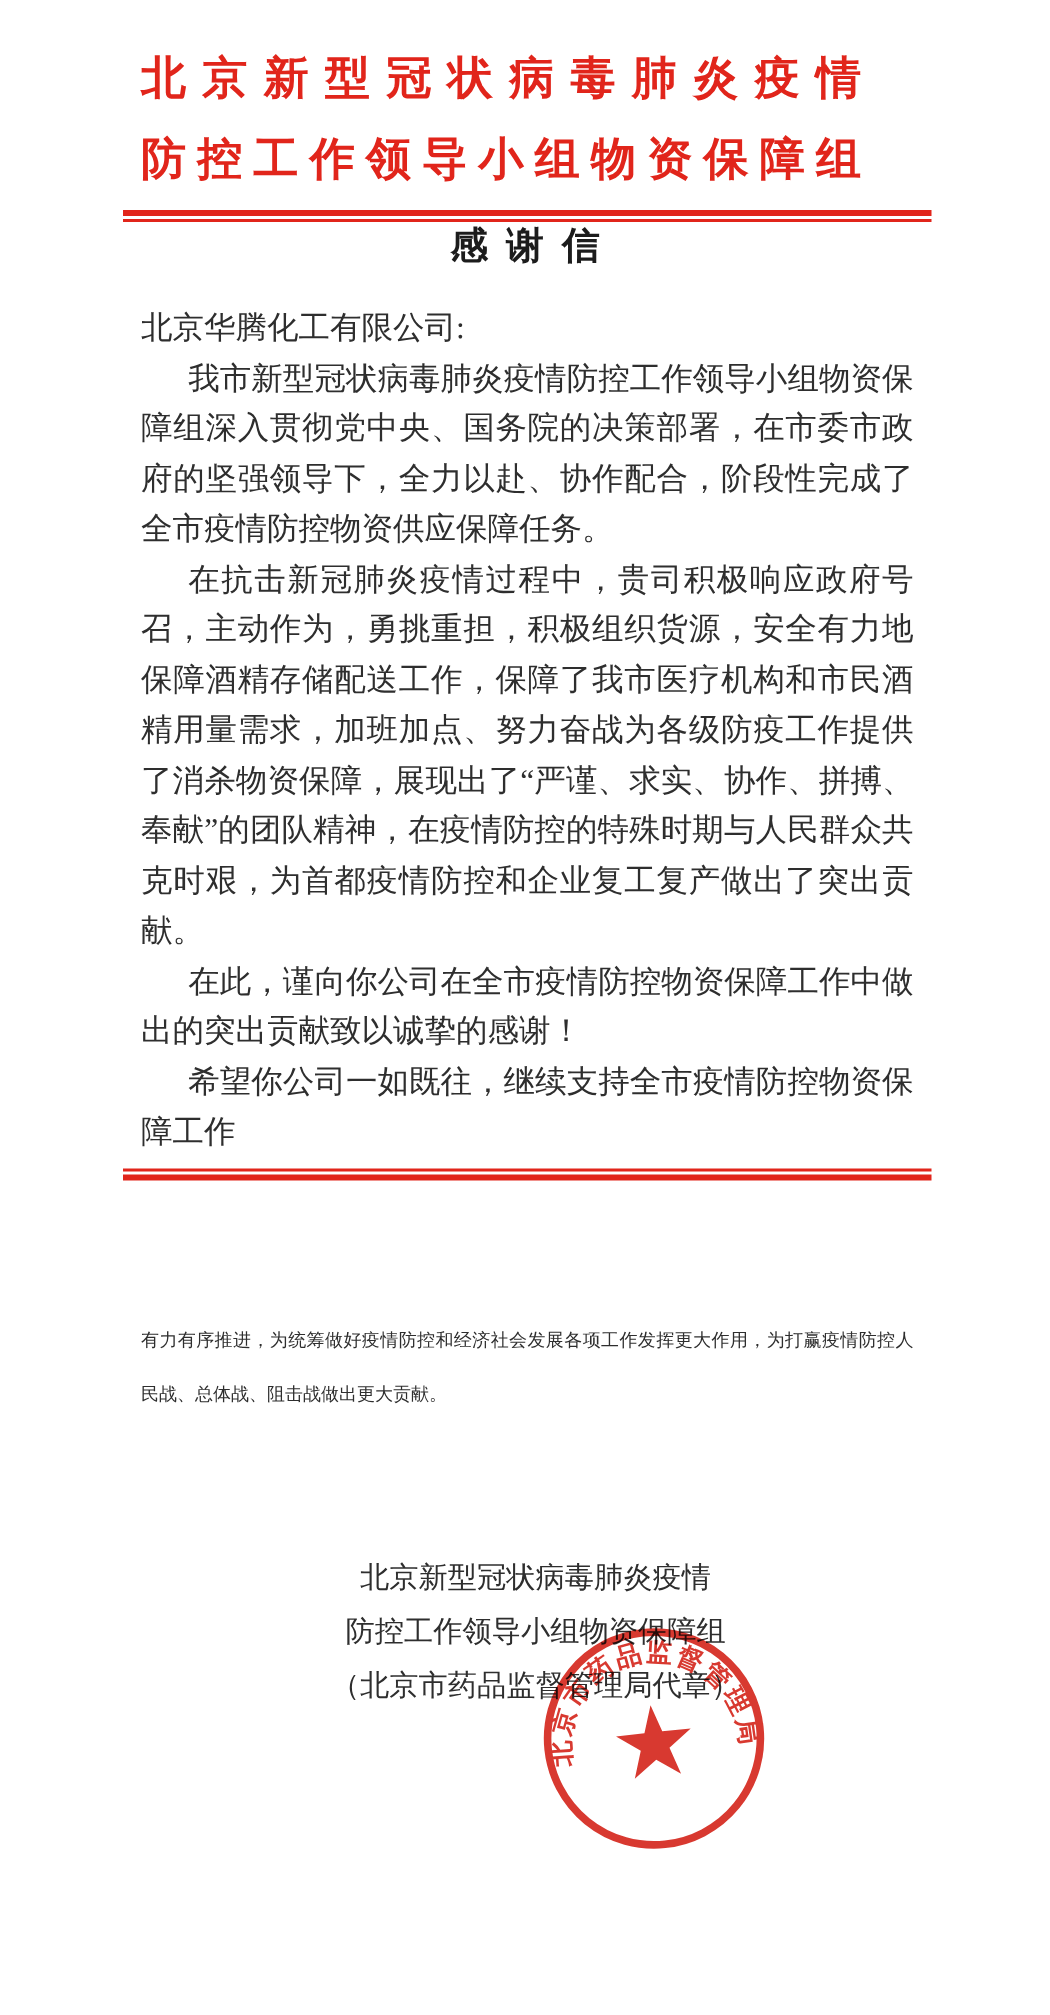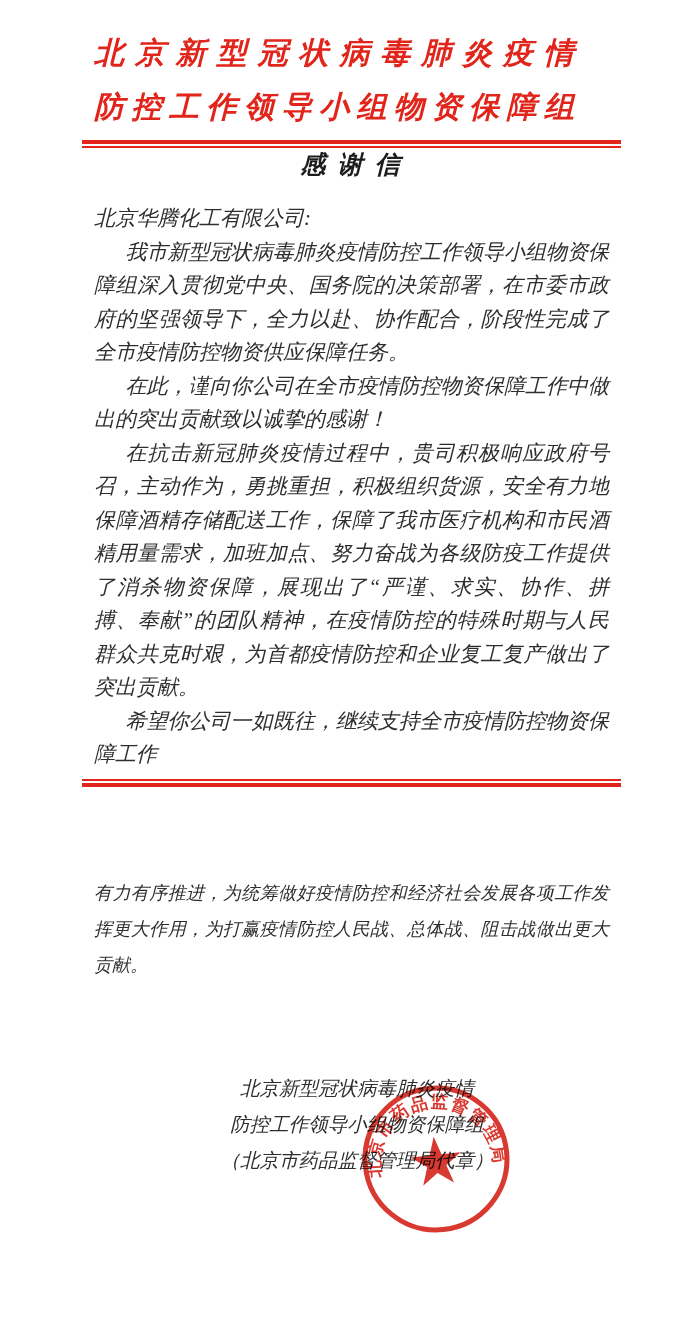--- a/index.html
+++ b/index.html
@@ -7,21 +7,20 @@
     width:700px;height:1343px;
     background:#ffffff;
     font-family:"Liberation Serif","DejaVu Serif",serif;
     color:#2e2e2e;
     overflow:hidden;
     position:relative;
   }
   .page{
     width:515px;
     margin:0 auto 0 94px;
-    font-style:italic;
   }
   
   .letterhead{
     padding-top:26px;
     width:482px;
     margin-left:0;
   }
   .letterhead-line{
     color:#e1251b;
     font-weight:bold;
@@ -66,21 +65,21 @@
   p.body-par{
     margin:0;
     font-size:21px;
     line-height:33.5px;
     text-align:justify;
     text-indent:1.5em;
     letter-spacing:0;
   }
   p.continuation{
     margin:88px 0 0 0;
-    font-size:18px;
+    font-size:12px;
     line-height:36px;
     text-align:justify;
     text-indent:0;
   }
   
   .signature{
     margin:88px 112px 0 auto;
     width:280px;
     text-align:center;
     font-size:19.5px;
@@ -110,22 +109,22 @@
     <div class="letterhead-line">防控工作领导小组物资保障组</div>
   </div>
 
   <div class="rule rule-top"></div>
 
   <div class="letter-title">感 谢 信</div>
 
   <div class="salutation">北京华腾化工有限公司:</div>
 
   <p class="body-par">我市新型冠状病毒肺炎疫情防控工作领导小组物资保障组深入贯彻党中央、国务院的决策部署，在市委市政府的坚强领导下，全力以赴、协作配合，阶段性完成了全市疫情防控物资供应保障任务。</p>
+  <p class="body-par">在抗击新冠肺炎疫情过程中，贵司积极响应政府号召，主动作为，勇挑重担，积极组织货源，安全有力地保障酒精存储配送工作，保障了我市医疗机构和市民酒精用量需求，加班加点、努力奋战为各级防疫工作提供了消杀物资保障，展现出了“严谨、求实、协作、拼搏、奉献”的团队精神，在疫情防控的特殊时期与人民群众共克时艰，为首都疫情防控和企业复工复产做出了突出贡献。</p>
   <p class="body-par">在此，谨向你公司在全市疫情防控物资保障工作中做出的突出贡献致以诚挚的感谢！</p>
-  <p class="body-par">在抗击新冠肺炎疫情过程中，贵司积极响应政府号召，主动作为，勇挑重担，积极组织货源，安全有力地保障酒精存储配送工作，保障了我市医疗机构和市民酒精用量需求，加班加点、努力奋战为各级防疫工作提供了消杀物资保障，展现出了“严谨、求实、协作、拼搏、奉献”的团队精神，在疫情防控的特殊时期与人民群众共克时艰，为首都疫情防控和企业复工复产做出了突出贡献。</p>
   <p class="body-par">希望你公司一如既往，继续支持全市疫情防控物资保障工作</p>
 
   <div class="rule rule-break"></div>
 
   <p class="continuation">有力有序推进，为统筹做好疫情防控和经济社会发展各项工作发挥更大作用，为打赢疫情防控人民战、总体战、阻击战做出更大贡献。</p>
 
   <div class="signature">
     <div>北京新型冠状病毒肺炎疫情</div>
     <div>防控工作领导小组物资保障组</div>
     <div>（北京市药品监督管理局代章）</div>

